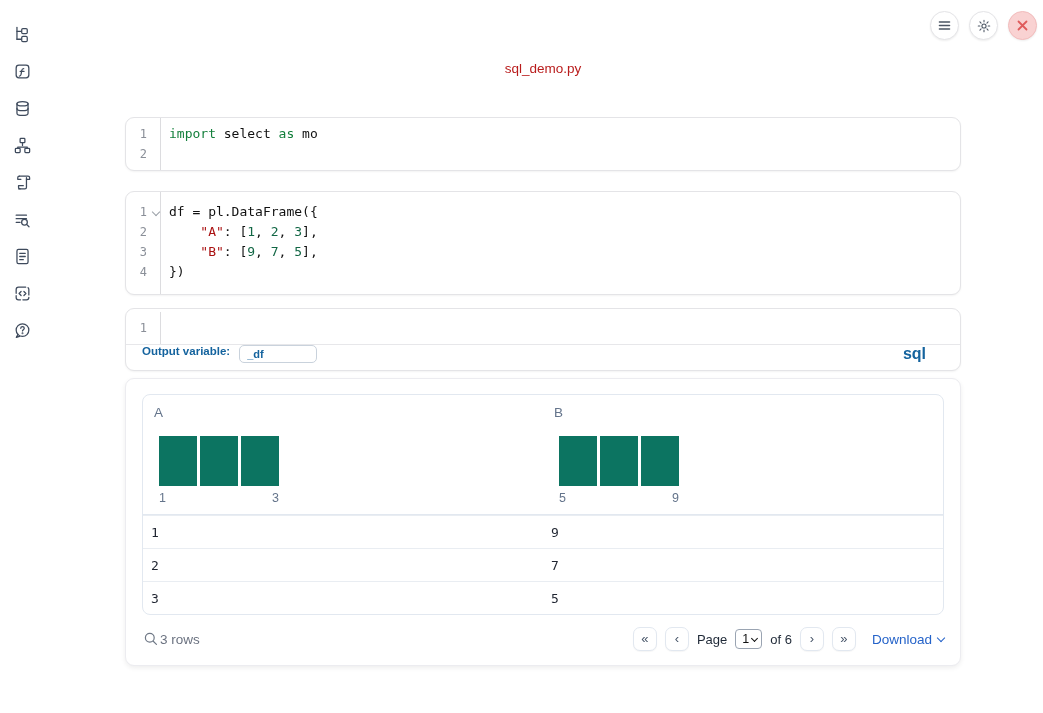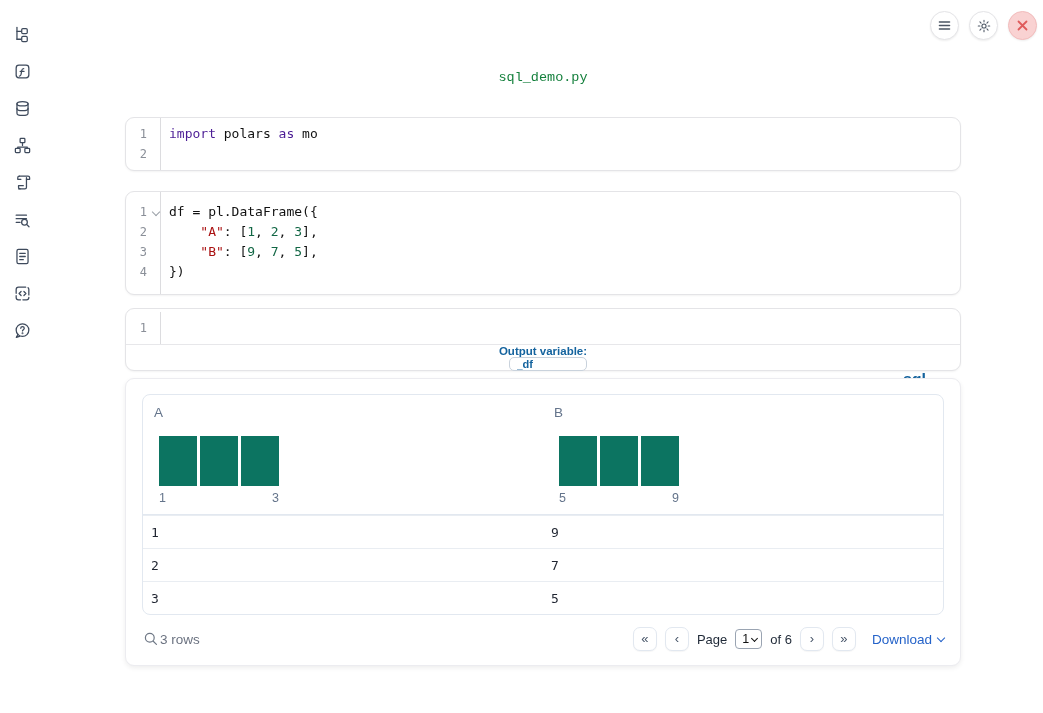--- a/index.html
+++ b/index.html
@@ -23,44 +23,44 @@
   .topbar { position: absolute; top: 11px; right: 6px; display: flex; gap: 10px; }
   .circle-btn {
     width: 29px; height: 29px; border-radius: 50%;
     background: #fff; border: 1px solid #e4e4e7;
     box-shadow: 0 1px 2px rgba(0,0,0,.07);
     display: flex; align-items: center; justify-content: center; cursor: pointer;
   }
   .circle-btn svg { stroke:#4b5563; fill:none; stroke-width:1.6; stroke-linecap:round; }
   .circle-btn.close { background:#f9d2d2; border-color:#f2bcbc; }
   .circle-btn.close svg { stroke:#df5b5b; stroke-width:1.8; }
-  .filename { position:absolute; left:125px; top:70px; width:836px; text-align:center;
-    font-family:Liberation Mono, monospace; font-size:13.5px; color:#15803d; }
+  .filename { position:absolute; left:125px; top:61px; width:836px; text-align:center;
+    font-family:Liberation Sans, sans-serif; font-size:13.5px; color:#b91c1c; }
   .cell {
     position: absolute; left:125px; width: 836px; background: #fff;
     border: 1px solid #e4e4e7; border-radius: 9px;
     box-shadow: 0 1px 2px rgba(0,0,0,.05);
   }
   .codegrid { display: grid; grid-template-columns: 35px 1fr; }
   .gutter { border-right: 1px solid #dcdcdf; padding-top: 6px; padding-bottom: 6px; }
   .codecol { padding: 6px 0 6px 8px; }
   .gut-line { position:relative; height: 20px; line-height: 20px; text-align: right; padding-right: 13px;
     font-family:"DejaVu Sans Mono", monospace; font-size: 12px; color: #8a8f98; }
   .fold-caret { position:absolute; right:1px; top:7px; width:6px; height:6px;
     border-right:1.4px solid #9aa0a8; border-bottom:1.4px solid #9aa0a8; transform: rotate(45deg); }
   .code-line { height: 20px; line-height: 20px; white-space: pre;
     font-family: "DejaVu Sans Mono", monospace; font-size: 13px; color: #111; }
-  .tok-kw { color: #4c1d95; }
+  .tok-kw { color: #15803d; }
   .tok-op { color: #770088; }
   .tok-num { color: #116644; }
   .tok-str { color: #aa1111; }
   .cell-pad10 .gutter, .cell-pad10 .codecol { padding-top: 10px; padding-bottom: 12px; }
   
   .sql-divider { border-top: 1px solid #e7e7ea; }
-  .outvar-row { display:flex; align-items:center; height: 25px; padding: 0 16px; flex-direction: column; }
+  .outvar-row { display:flex; align-items:flex-start; height: 25px; padding: 0 16px; }
   .outvar-label { font-size: 11.5px; font-weight: bold; color: #14639e; }
   .outvar-input {
     margin-left: 9px; width: 78px; height: 18px; border: 1px solid #c9d2dc; border-radius: 5px;
     font-family:"Liberation Sans", sans-serif; font-size: 11px; font-weight: bold; color: #14639e; padding: 0 7px;
     outline: none; background:#fff;
   }
   .lang-badge { margin-left:auto; margin-right: 18px; font-size: 16px; font-weight: bold; color: #14639e; }
   
   .output-panel {
     position:absolute; left:125px; top:378px; width:836px; height:288px; background:#fff;
@@ -201,21 +201,21 @@
 
 <div class="filename">sql_demo.py</div>
 
 <div class="cell" style="top:117px;">
   <div class="codegrid">
     <div class="gutter">
       <div class="gut-line">1</div>
       <div class="gut-line">2</div>
     </div>
     <div class="codecol">
-      <div class="code-line"><span class="tok-kw">import</span><span> polars </span><span class="tok-kw">as</span><span> mo</span></div>
+      <div class="code-line"><span class="tok-kw">import</span><span> select </span><span class="tok-kw">as</span><span> mo</span></div>
     </div>
   </div>
 </div>
 
 <div class="cell cell-pad10" style="top:191px;">
   <div class="codegrid">
     <div class="gutter">
       <div class="gut-line"><span>1</span><span class="fold-caret"></span></div>
       <div class="gut-line">2</div>
       <div class="gut-line">3</div>

